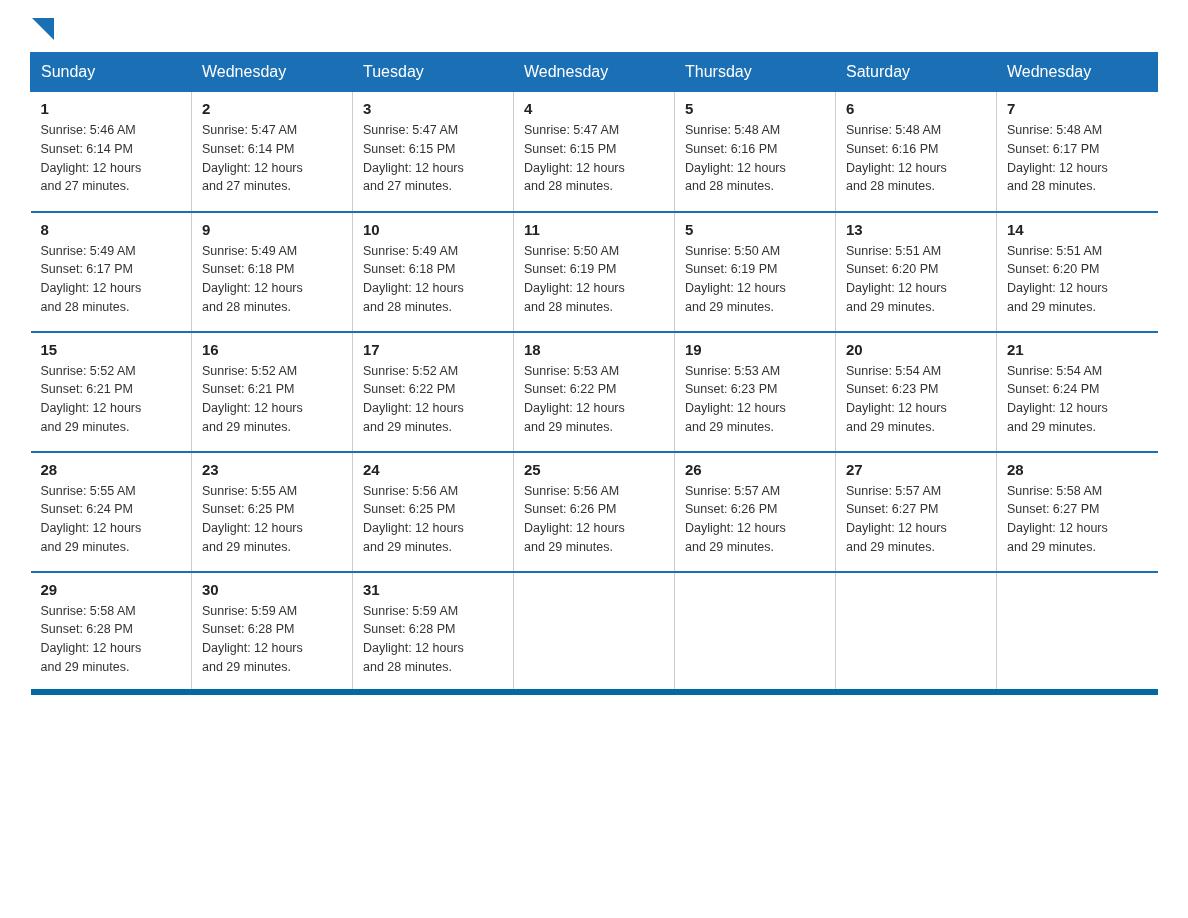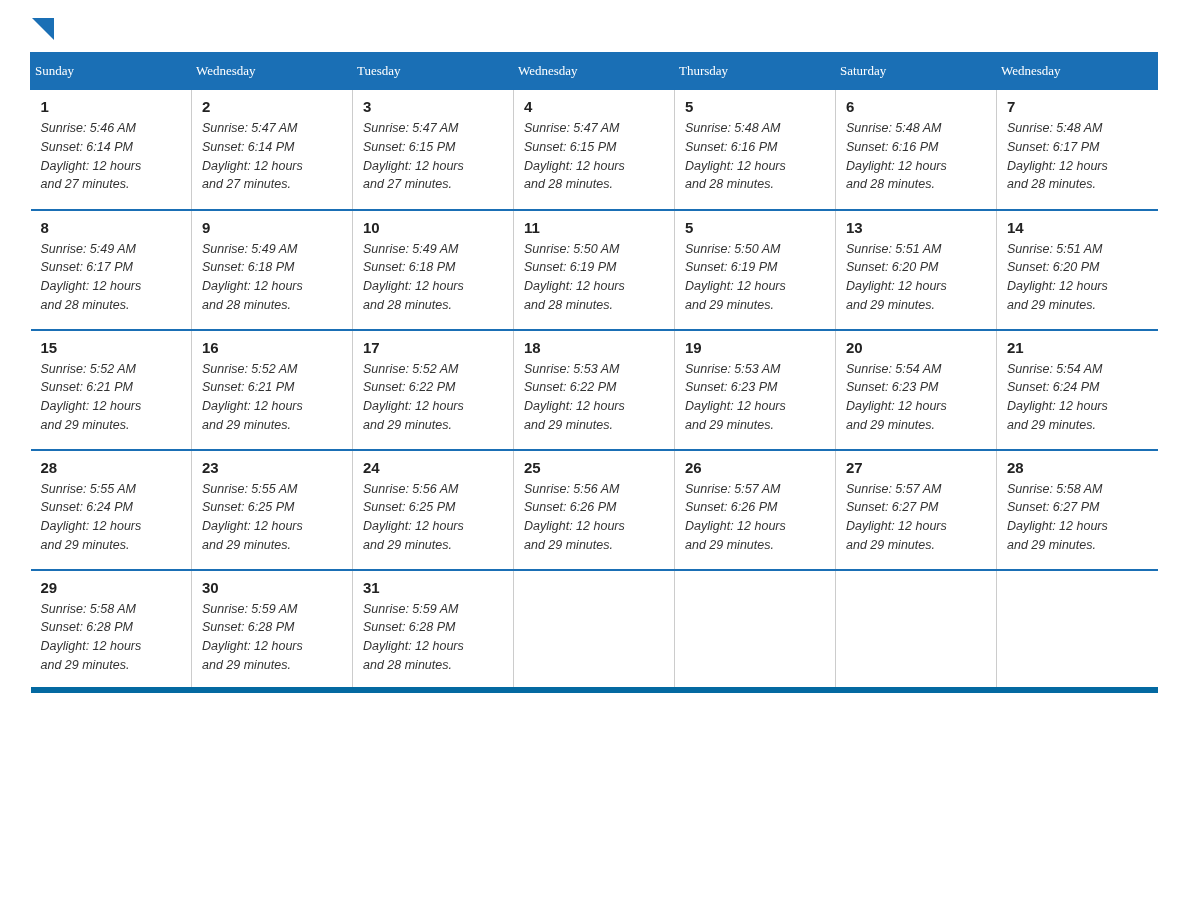--- a/index.html
+++ b/index.html
@@ -38,26 +38,25 @@
     table {
       width: 100%;
       border-collapse: collapse;
       margin-top: 10px;
     }
     thead tr {
       background-color: #1a6fb5;
     }
     thead th {
       color: #fff;
-      font-size: 13px;
+      font-size: 16px;
       font-weight: normal;
-      padding: 10px 4px;
+      padding: 10px 10px;
       text-align: left;
       border: 1px solid #1a6fb5;
-      font-family: Liberation Serif, serif;
     }
     tbody tr {
       border-bottom: 2px solid #1a6fb5;
     }
     tbody td {
       vertical-align: top;
       padding: 8px 10px;
       font-size: 13px;
       color: #222;
       border-right: 1px solid #ccc;
@@ -71,21 +70,20 @@
     .day-number {
       font-size: 15px;
       font-weight: bold;
       display: block;
       margin-bottom: 4px;
     }
     .day-info {
       font-size: 12.5px;
       color: #333;
       line-height: 1.5;
-      font-style: italic;
     }
     tbody tr:last-child {
       border-bottom: 6px solid #0369a1;
     }
     .logo-wrapper {
       display: flex;
       align-items: center;
     }
     .logo-general {
       font-size: 30px;

